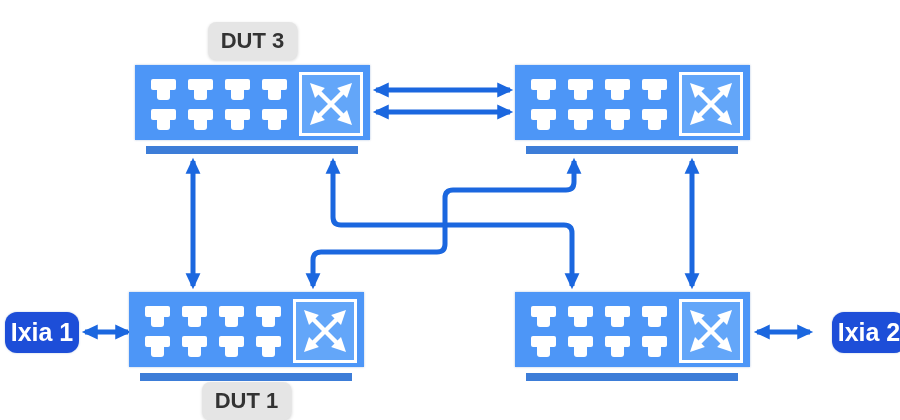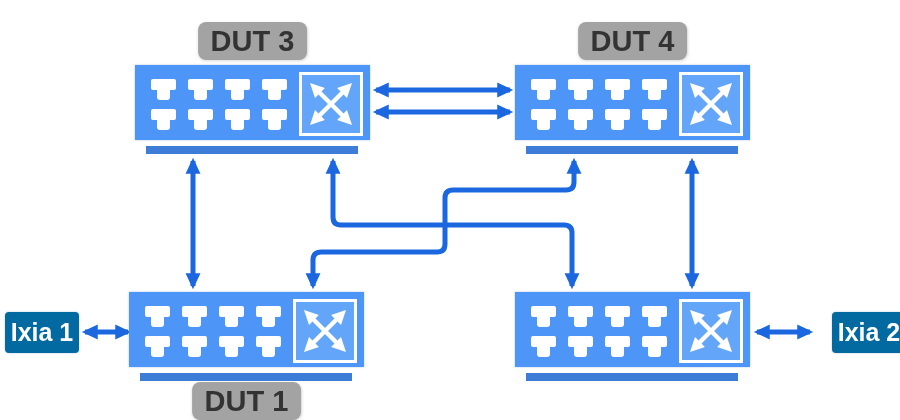--- a/index.html
+++ b/index.html
@@ -27,30 +27,30 @@
     content:""; position:absolute; left:6px; top:10px; width:13px; height:11px;
     background:#ffffff; border-radius:0 0 3px 3px;
   }
   .xicon { position:absolute; right:7px; top:7px; display:block; }
   .dut-bar {
     position:absolute; left:11px; top:81px; width:212px; height:8px;
     background:#3D7DD8;
   }
   .dut-label {
     position:absolute; left:50%; transform:translateX(-50%);
-    background:#a3a3a3; color:#333333; font-size:29px; font-weight:bold;
+    background:#e5e5e5; color:#333333; font-size:22px; font-weight:bold;
     line-height:36px; padding:1px 13px; border-radius:8px; white-space:nowrap;
     box-shadow:0 1px 3px rgba(0,0,0,0.15);
   }
   .label-above { top:-43px; }
   .label-below { top:90px; }
   
   .ixia {
-    position:absolute; width:74px; height:41px; background:#0369a1;
-    border-radius:4px; color:#ffffff; font-size:25px; font-weight:bold;
+    position:absolute; width:74px; height:41px; background:#1d4ed8;
+    border-radius:12px; color:#ffffff; font-size:25px; font-weight:bold;
     display:flex; align-items:center; justify-content:center;
     box-shadow:0 0 2px rgba(30,80,160,0.35);
   }
   
   .overlay { position:absolute; left:0; top:0; pointer-events:none; }
   .link { stroke:#1B67DF; stroke-width:5; fill:none; }
 </style>
 </head>
 <body>
 
@@ -92,21 +92,20 @@
         <polygon points="11,11 25.9,16 16,25.9" fill="#ffffff"></polygon>
         <polygon points="53,53 38.1,48 48,38.1" fill="#ffffff"></polygon>
         <polygon points="11,53 16,38.1 25.9,48" fill="#ffffff"></polygon>
         <polygon points="53,11 48,25.9 38.1,16" fill="#ffffff"></polygon>
       </svg>
     </div>
     <div class="dut-bar"></div>
   </div>
 
   <div class="dut" style="left:515px; top:65px;">
-    <div class="dut-label label-above">DUT 4</div>
     <div class="dut-body">
       <div class="ports">
         <i class="port"></i>
         <i class="port"></i>
         <i class="port"></i>
         <i class="port"></i>
         <i class="port"></i>
         <i class="port"></i>
         <i class="port"></i>
         <i class="port"></i>

